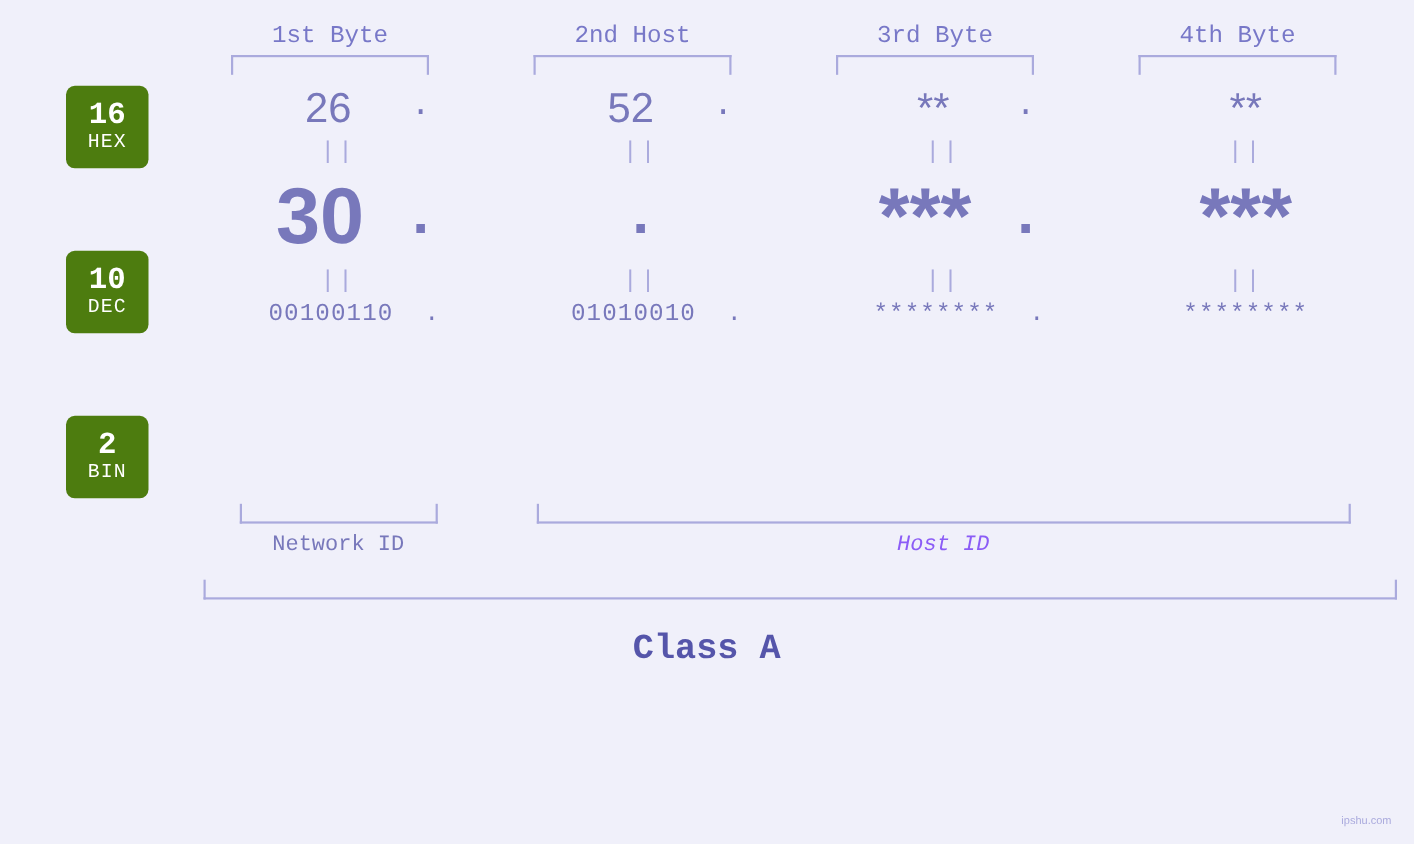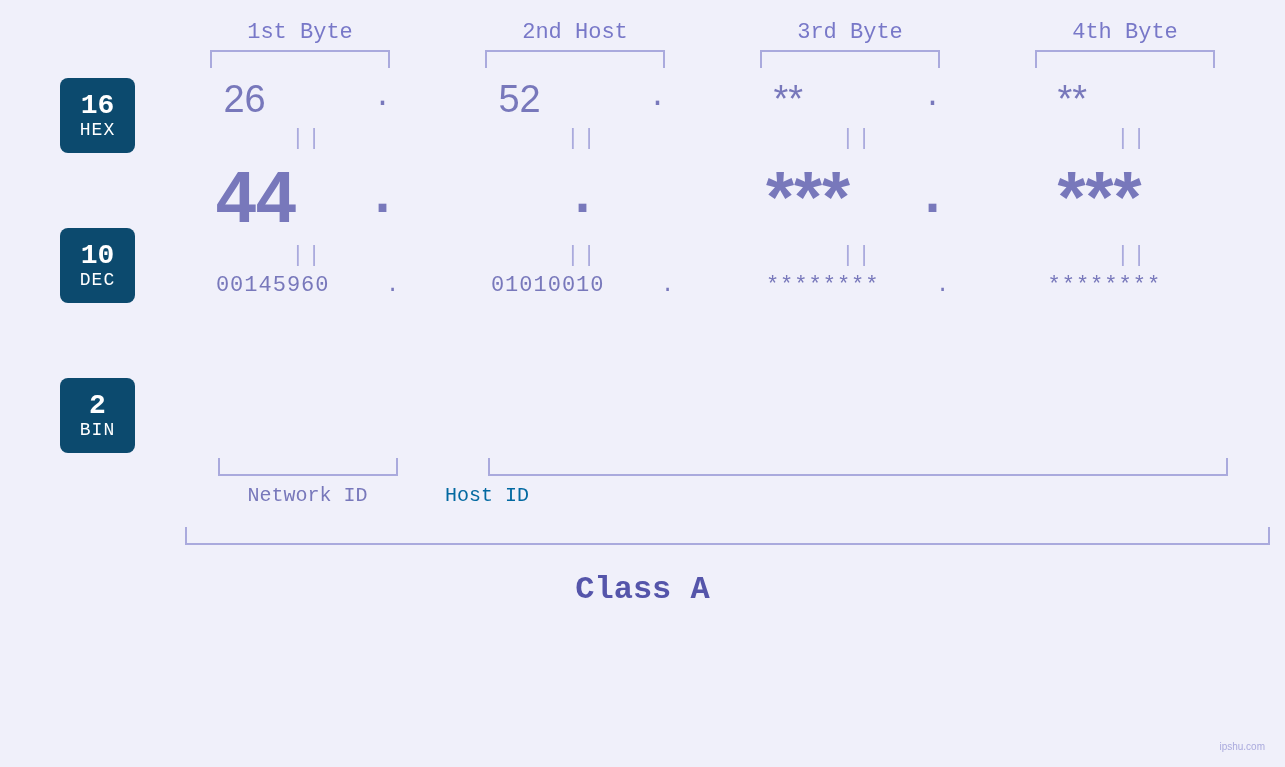--- a/index.html
+++ b/index.html
@@ -77,21 +77,21 @@
       flex-direction: column;
       justify-content: space-around;
       width: 120px;
       padding: 0 10px;
       gap: 20px;
     }
 
     .badge {
       width: 75px;
       height: 75px;
-      background-color: #0c4a6e;
+      background-color: #4d7c0f;
       border-radius: 8px;
       display: flex;
       flex-direction: column;
       align-items: center;
       justify-content: center;
       color: white;
     }
 
     .badge-number {
       font-size: 28px;
@@ -121,20 +121,21 @@
 
     .value-cell {
       width: 275px;
       display: flex;
       align-items: center;
       justify-content: center;
       gap: 0;
     }
 
     .value-number {
+      text-align: center;
       color: #7878bb;
       min-width: 150px;
     }
 
     .dot {
       color: #7878bb;
       font-size: 40px;
       line-height: 1;
       padding-bottom: 5px;
     }
@@ -243,24 +244,25 @@
     .label-network {
       width: 275px;
       text-align: center;
       color: #7878bb;
       font-size: 20px;
       font-family: 'Courier New', monospace;
     }
 
     .label-host {
       width: 825px;
-      text-align: left;
-      color: #0369a1;
+      text-align: center;
+      color: #8b5cf6;
       font-size: 20px;
       font-family: 'Courier New', monospace;
+      font-style: italic;
     }
 
     
     .full-bracket-row {
       width: calc(100% - 200px);
       margin-left: 170px;
       margin-top: 20px;
     }
 
     .full-bracket-line {
@@ -370,21 +372,21 @@
         <div class="equals-cell">
             <span class="equals-sign">||</span>
           </div>
         <div class="equals-cell">
             <span class="equals-sign">||</span>
           </div>
       </div>
 
       <div class="value-row dec-row">
         <div class="value-cell">
-          <span class="value-number">44</span>
+          <span class="value-number">30</span>
           <span class="dot">.</span>
         </div>
         <div class="value-cell">
           <span class="dot">.</span>
         </div>
         <div class="value-cell">
           <span class="value-number">***</span>
           <span class="dot">.</span>
         </div>
         <div class="value-cell">
@@ -402,21 +404,21 @@
         <div class="equals-cell">
             <span class="equals-sign">||</span>
           </div>
         <div class="equals-cell">
             <span class="equals-sign">||</span>
           </div>
       </div>
 
       <div class="value-row bin-row">
         <div class="value-cell">
-          <span class="value-number">00145960</span>
+          <span class="value-number">00100110</span>
           <span class="dot">.</span>
         </div>
         <div class="value-cell">
           <span class="value-number">01010010</span>
           <span class="dot">.</span>
         </div>
         <div class="value-cell">
           <span class="value-number">********</span>
           <span class="dot">.</span>
         </div>

